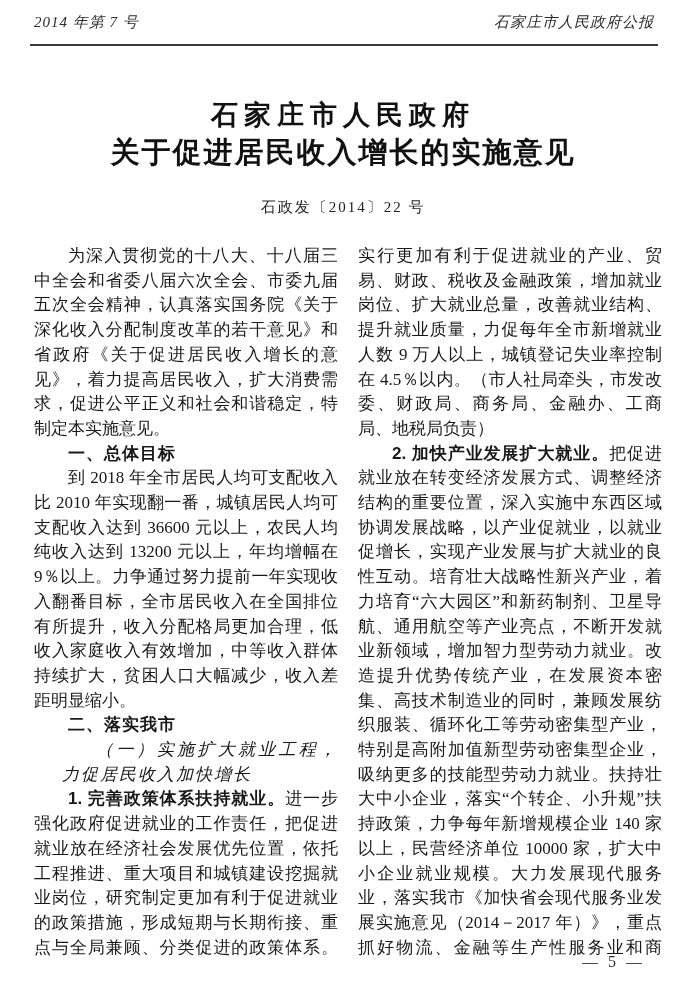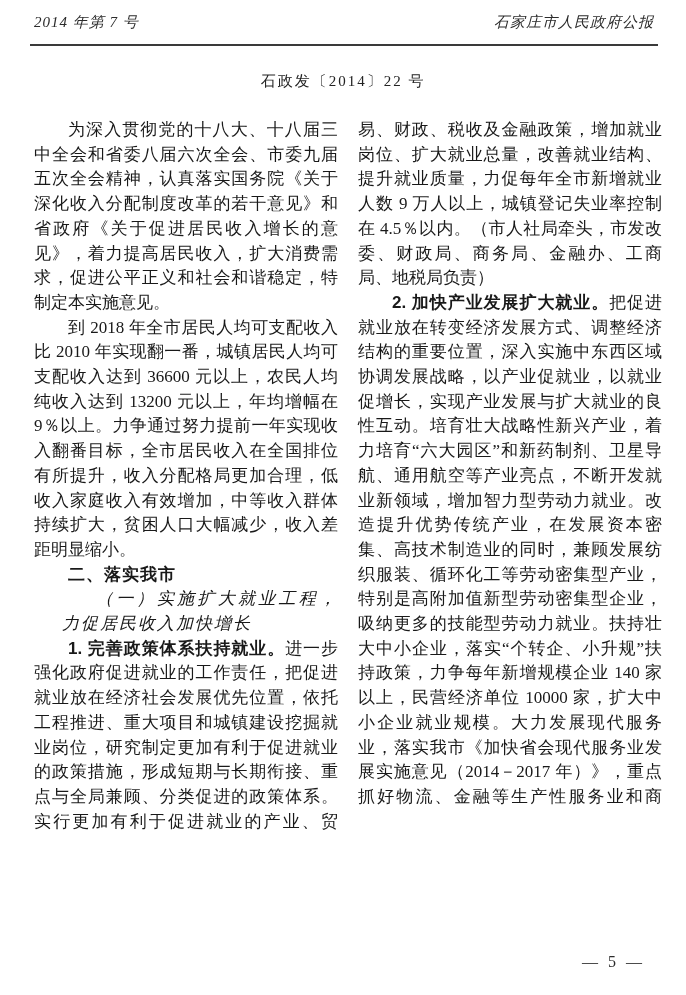--- a/index.html
+++ b/index.html
@@ -104,25 +104,30 @@
 </head>
 <body>
 
 <div class="page">
 
   <div class="running-head">
     <span>2014 年第 7 号</span>
     <span>石家庄市人民政府公报</span>
   </div>
 
+  <h1 class="doc-title">
+    <span class="t1">石家庄市人民政府</span>
+    <span class="t2">关于促进居民收入增长的实施意见</span>
+  </h1>
 
   <div class="doc-number">石政发〔2014〕22 号</div>
 
   <div class="article">
     <p class="para">为深入贯彻党的十八大、十八届三中全会和省委八届六次全会、市委九届五次全会精神，认真落实国务院《关于深化收入分配制度改革的若干意见》和省政府《关于促进居民收入增长的意见》，着力提高居民收入，扩大消费需求，促进公平正义和社会和谐稳定，特制定本实施意见。</p>
+    <p class="heading">一、总体目标</p>
     <p class="para">到 2018 年全市居民人均可支配收入比 2010 年实现翻一番，城镇居民人均可支配收入达到 36600 元以上，农民人均纯收入达到 13200 元以上，年均增幅在 9％以上。力争通过努力提前一年实现收入翻番目标，全市居民收入在全国排位有所提升，收入分配格局更加合理，低收入家庭收入有效增加，中等收入群体持续扩大，贫困人口大幅减少，收入差距明显缩小。</p>
     <p class="heading">二、落实我市</p>
     <p class="subheading">（一）实施扩大就业工程，力促居民收入加快增长</p>
     <p class="para"><span class="lead">1. 完善政策体系扶持就业。</span><span>进一步强化政府促进就业的工作责任，把促进就业放在经济社会发展优先位置，依托工程推进、重大项目和城镇建设挖掘就业岗位，研究制定更加有利于促进就业的政策措施，形成短期与长期衔接、重点与全局兼顾、分类促进的政策体系。实行更加有利于促进就业的产业、贸易、财政、税收及金融政策，增加就业岗位、扩大就业总量，改善就业结构、提升就业质量，力促每年全市新增就业人数 9 万人以上，城镇登记失业率控制在 4.5％以内。（市人社局牵头，市发改委、财政局、商务局、金融办、工商局、地税局负责）</span></p>
     <p class="para"><span class="lead">2. 加快产业发展扩大就业。</span><span>把促进就业放在转变经济发展方式、调整经济结构的重要位置，深入实施中东西区域协调发展战略，以产业促就业，以就业促增长，实现产业发展与扩大就业的良性互动。培育壮大战略性新兴产业，着力培育“六大园区”和新药制剂、卫星导航、通用航空等产业亮点，不断开发就业新领域，增加智力型劳动力就业。改造提升优势传统产业，在发展资本密集、高技术制造业的同时，兼顾发展纺织服装、循环化工等劳动密集型产业，特别是高附加值新型劳动密集型企业，吸纳更多的技能型劳动力就业。扶持壮大中小企业，落实“个转企、小升规”扶持政策，力争每年新增规模企业 140 家以上，民营经济单位 10000 家，扩大中小企业就业规模。大力发展现代服务业，落实我市《加快省会现代服务业发展实施意见（2014－2017 年）》，重点抓好物流、金融等生产性服务业和商贸、家政等生活性服务业以及电商、服务外包、文化旅游等新兴服务业</span></p>
   </div>
 
   <div class="folio">— 5 —</div>
 
 </div>

